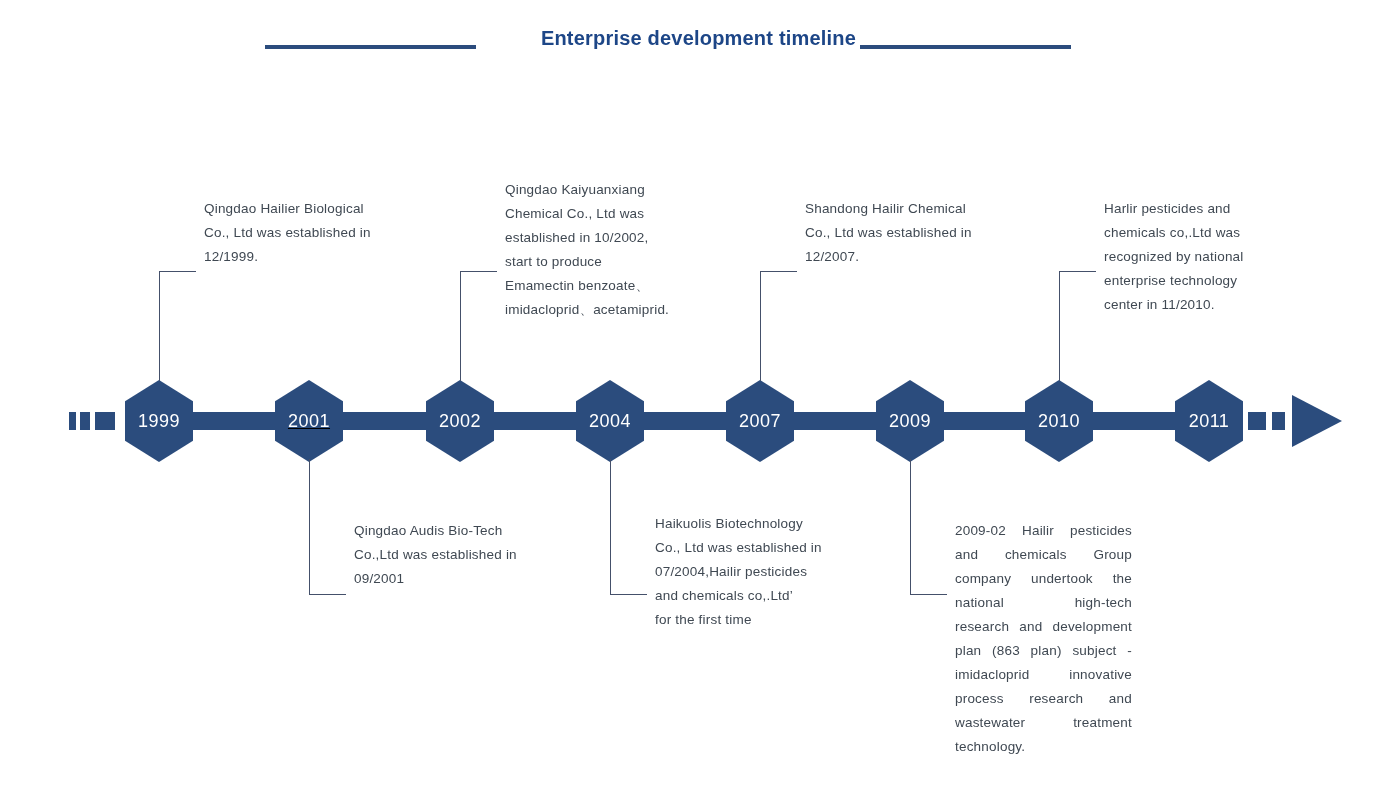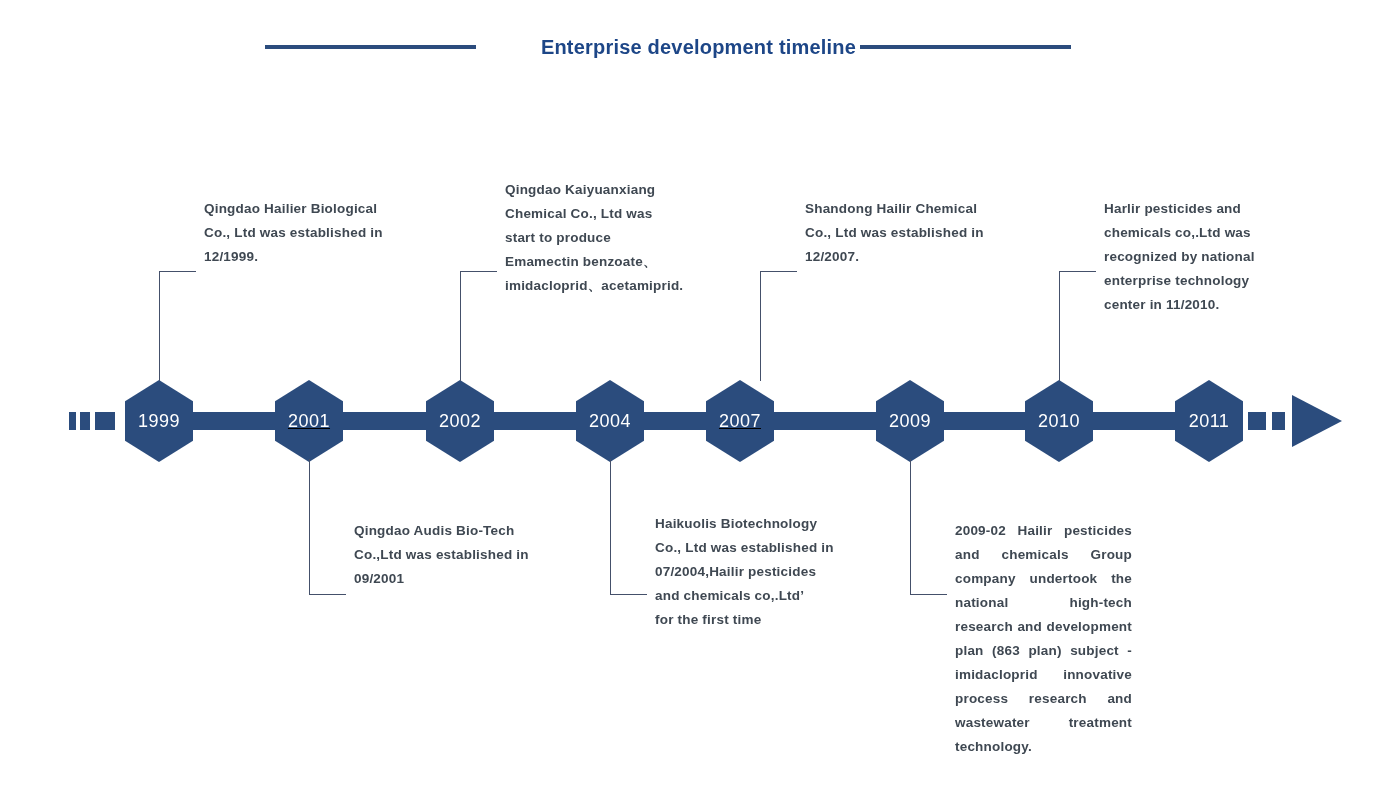--- a/index.html
+++ b/index.html
@@ -13,21 +13,21 @@
   .canvas{
     position:relative;
     width:1397px;height:786px;
     background:var(--bg);
     overflow:hidden;
     font-family:"Liberation Sans", sans-serif;
   }
   
   .title{
     position:absolute;left:0;right:0;top:24px;
-    margin:12px;text-align:center;
+    margin:3px;text-align:center;
     font-size:20px;font-weight:bold;
     color:var(--title-blue);
     letter-spacing:0.2px;
   }
   .title-line{
     position:absolute;top:45px;height:4px;
     background:var(--navy);
   }
   .title-line.left{left:265px;width:211px;}
   .title-line.right{left:860px;width:211px;}
@@ -62,21 +62,21 @@
     display:flex;align-items:center;justify-content:center;
   }
   .hex .year{
     color:#ffffff;font-size:18px;letter-spacing:0.5px;
   }
   .vline{position:absolute;width:1px;background:var(--connector);}
   .hline{position:absolute;height:1px;background:var(--connector);}
   .desc{
     position:absolute;width:215px;
     color:var(--text);
-    font-size:13.5px;font-weight:bold;
+    font-size:13.5px;font-weight:normal;
     letter-spacing:0.2px;
   }
   .desc .line{height:24px;line-height:24px;white-space:nowrap;}
   .desc.justify{width:177px;}
   .desc.justify .line{white-space:normal;text-align:justify;text-align-last:justify;}
   .desc.justify .line:last-child{text-align:left;text-align-last:left;}
 </style>
 </head>
 <body>
 
@@ -115,37 +115,38 @@
         <div class="line">09/2001</div>
       </div>
       <div class="hex" style="left: 426px;">
         <span class="year">2002</span>
       </div>
       <span class="vline" style="left: 460px; top: 271px; height: 110px;"></span>
       <span class="hline" style="left: 460px; width: 37px; top: 271px;"></span>
       <div class="desc" style="left: 505px; top: 178px;">
         <div class="line">Qingdao Kaiyuanxiang</div>
         <div class="line">Chemical Co., Ltd was</div>
+        <div class="line">established in 10/2002,</div>
         <div class="line">start to produce</div>
         <div class="line">Emamectin benzoate、</div>
         <div class="line">imidacloprid、acetamiprid.</div>
       </div>
       <div class="hex" style="left: 576px;">
         <span class="year">2004</span>
       </div>
       <span class="vline" style="left: 610px; top: 459px; height: 135px;"></span>
       <span class="hline" style="left: 610px; width: 37px; top: 594px;"></span>
       <div class="desc" style="left: 655px; top: 512px;">
         <div class="line">Haikuolis Biotechnology</div>
         <div class="line">Co., Ltd was established in</div>
         <div class="line">07/2004,Hailir pesticides</div>
         <div class="line">and chemicals co,.Ltd’</div>
         <div class="line">for the first time</div>
       </div>
-      <div class="hex" style="left: 706px; text-decoration: underline;">
+      <div class="hex" style="left: 726px;">
         <span class="year">2007</span>
       </div>
       <span class="vline" style="left: 760px; top: 271px; height: 110px;"></span>
       <span class="hline" style="left: 760px; width: 37px; top: 271px;"></span>
       <div class="desc" style="left: 805px; top: 197px;">
         <div class="line">Shandong Hailir Chemical</div>
         <div class="line">Co., Ltd was established in</div>
         <div class="line">12/2007.</div>
       </div>
       <div class="hex" style="left: 876px;">

